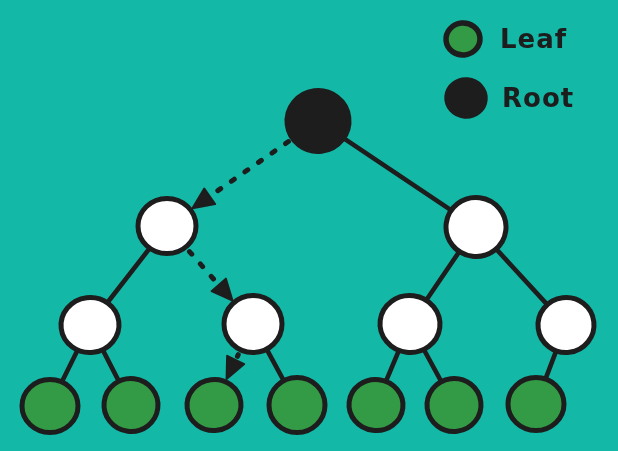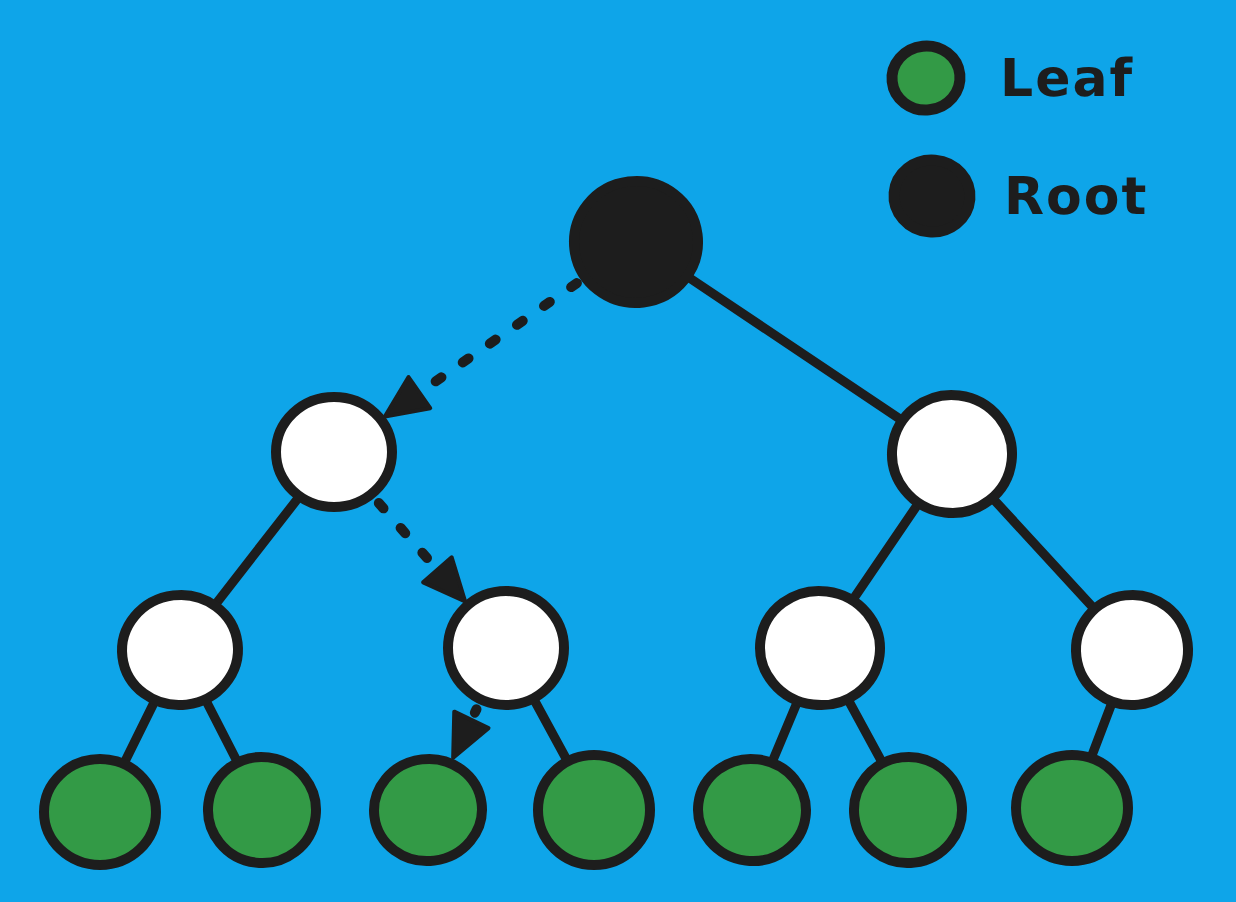--- a/index.html
+++ b/index.html
@@ -4,21 +4,21 @@
 <style>
   html, body {
     margin: 0;
     padding: 0;
     background: #ffffff;
   }
   .canvas {
     position: relative;
     width: 618px;
     height: 451px;
-    background: #0ea5e9;
+    background: #14b8a6;
     overflow: hidden;
     font-family: "DejaVu Sans", sans-serif;
   }
   svg { display: block; }
   .edge {
     stroke: #1d1d1d;
     stroke-width: 4.6;
     stroke-linecap: round;
     fill: none;
   }

